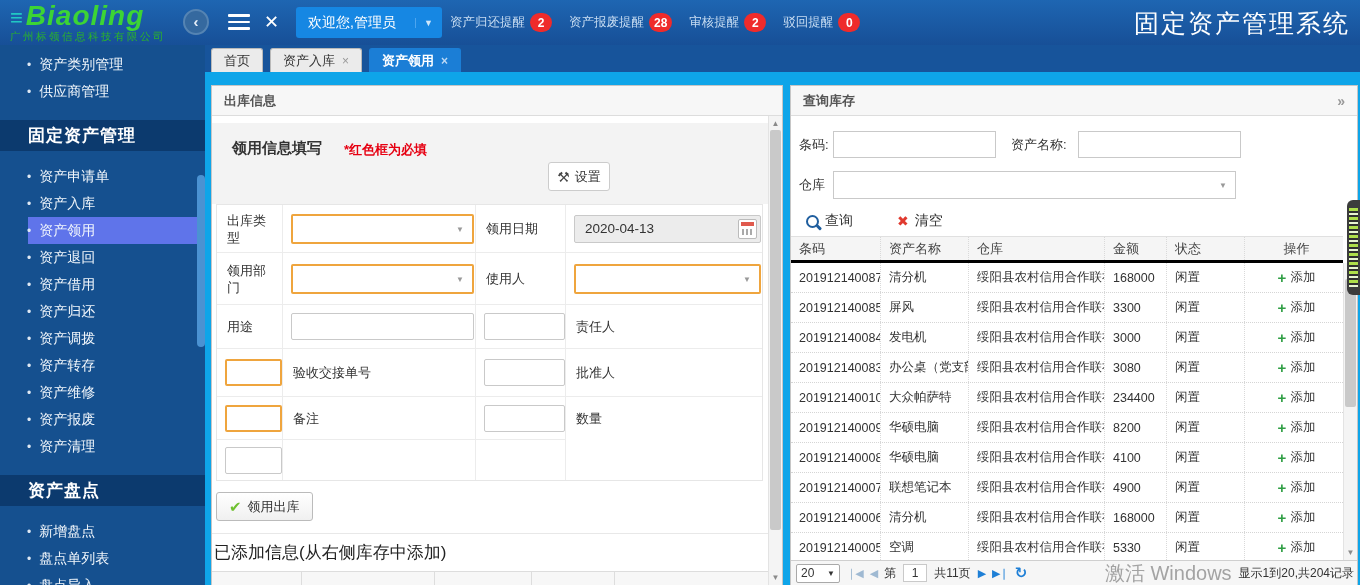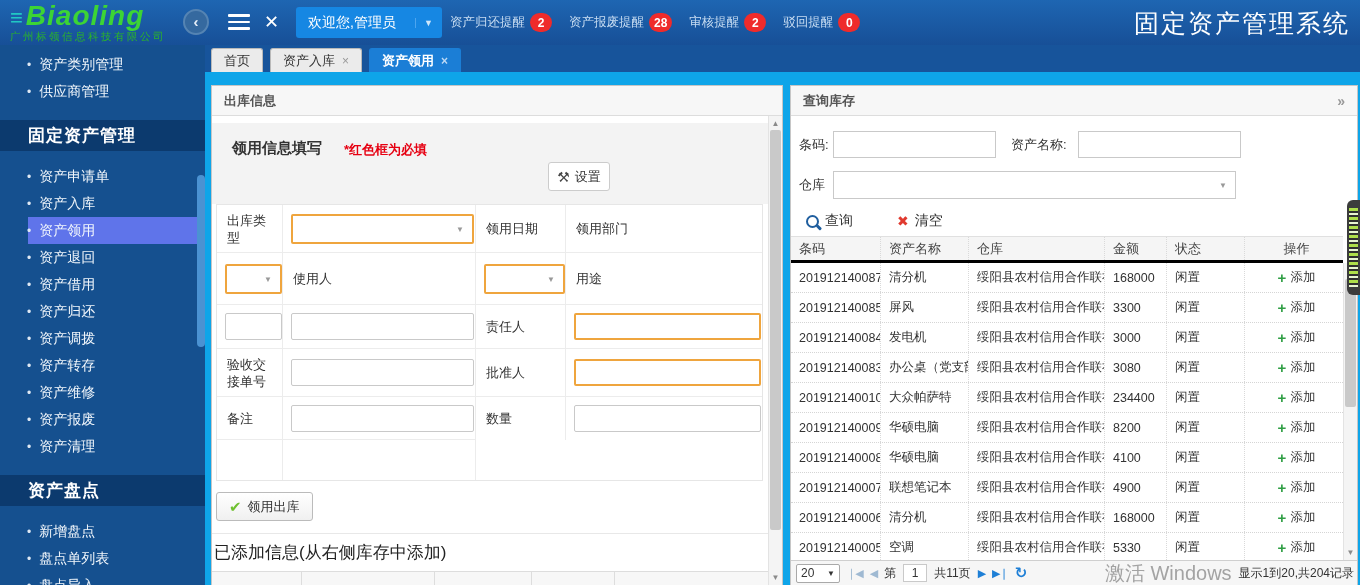--- a/index.html
+++ b/index.html
@@ -258,20 +258,26 @@
           <span>设置</span>
         </button>
         <div class="form-grid" id="form-grid">
             <div class="fcell flabel">出库类型</div>
             <div class="fcell ffield">
               <div class="control select req">
                 <span class="sel-caret">▼</span>
               </div>
             </div>
             <div class="fcell flabel">领用日期</div>
+            <div class="fcell ffield">
+              <div class="control date">
+                <span class="date-text">2020-04-13</span>
+                <span class="cal-ico"></span>
+              </div>
+            </div>
             <div class="fcell flabel">领用部门</div>
             <div class="fcell ffield">
               <div class="control select req">
                 <span class="sel-caret">▼</span>
               </div>
             </div>
             <div class="fcell flabel">使用人</div>
             <div class="fcell ffield">
               <div class="control select req">
                 <span class="sel-caret">▼</span>

